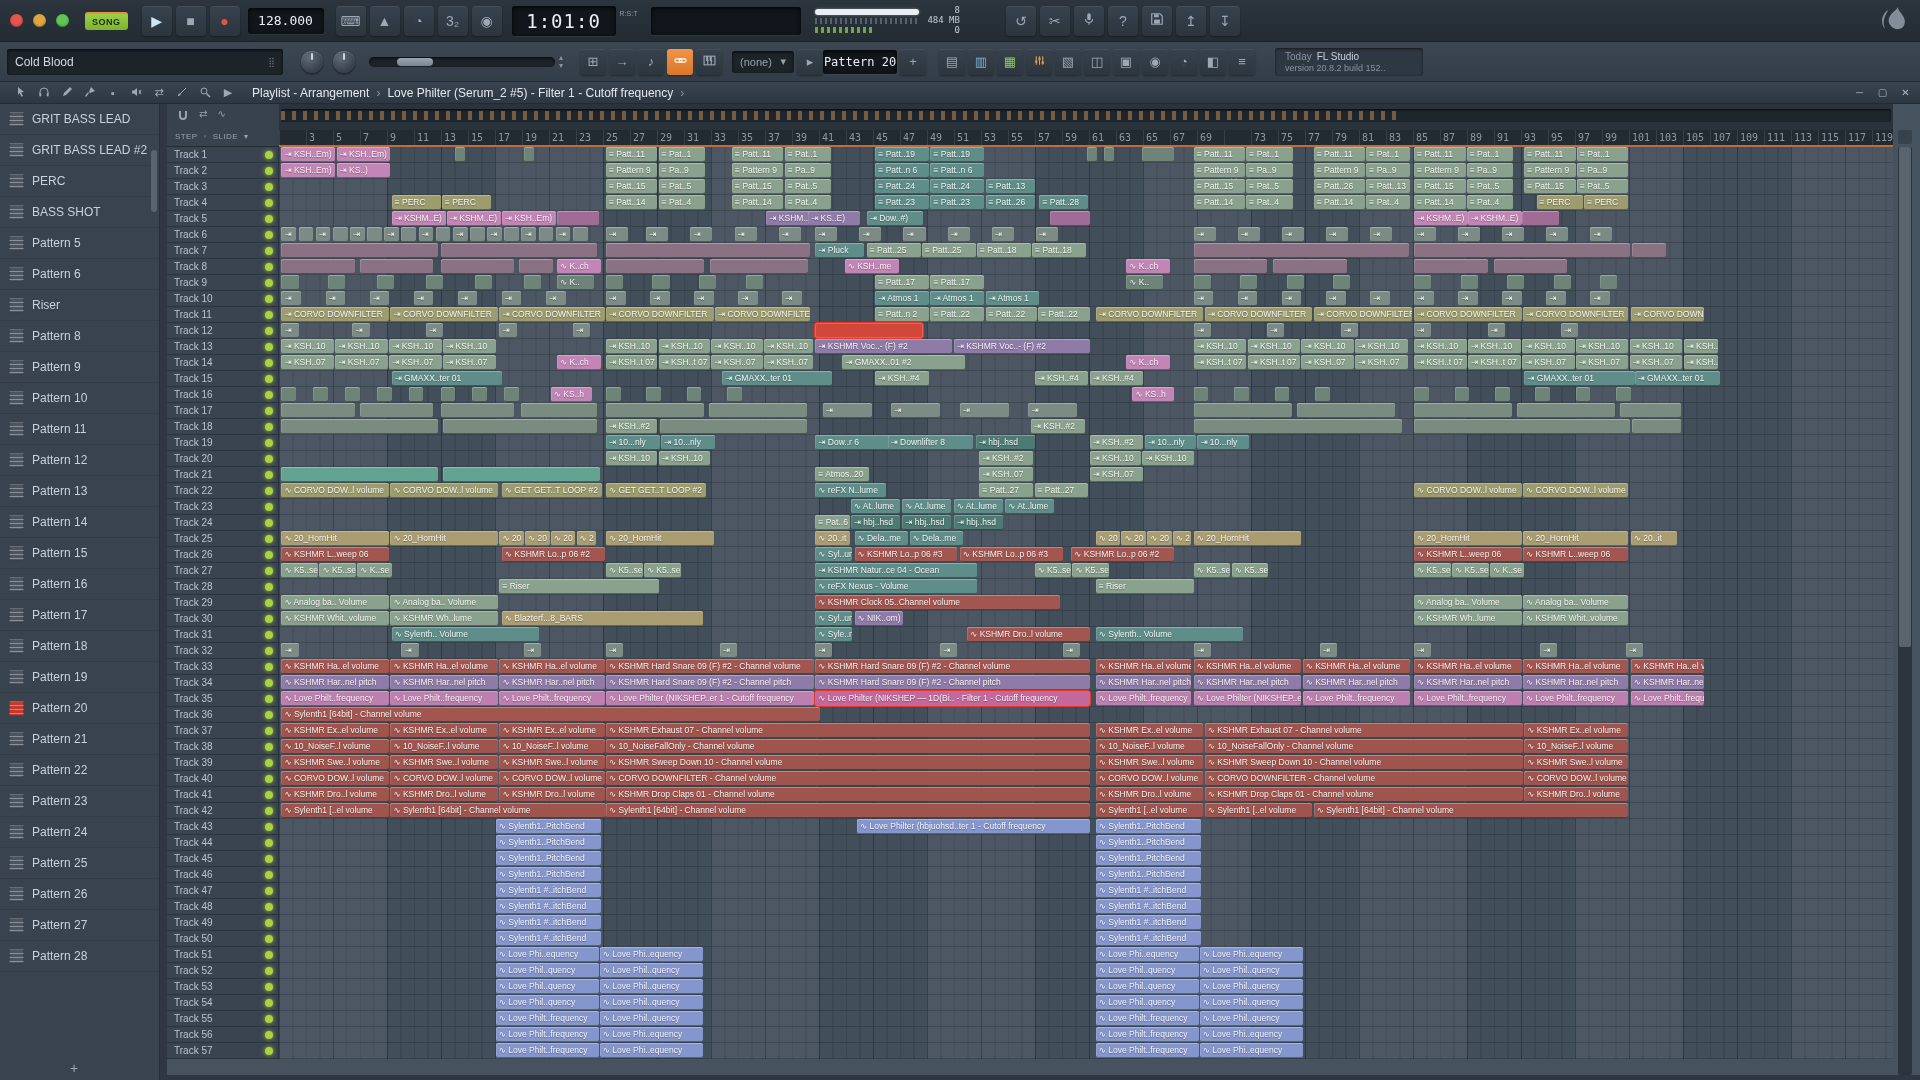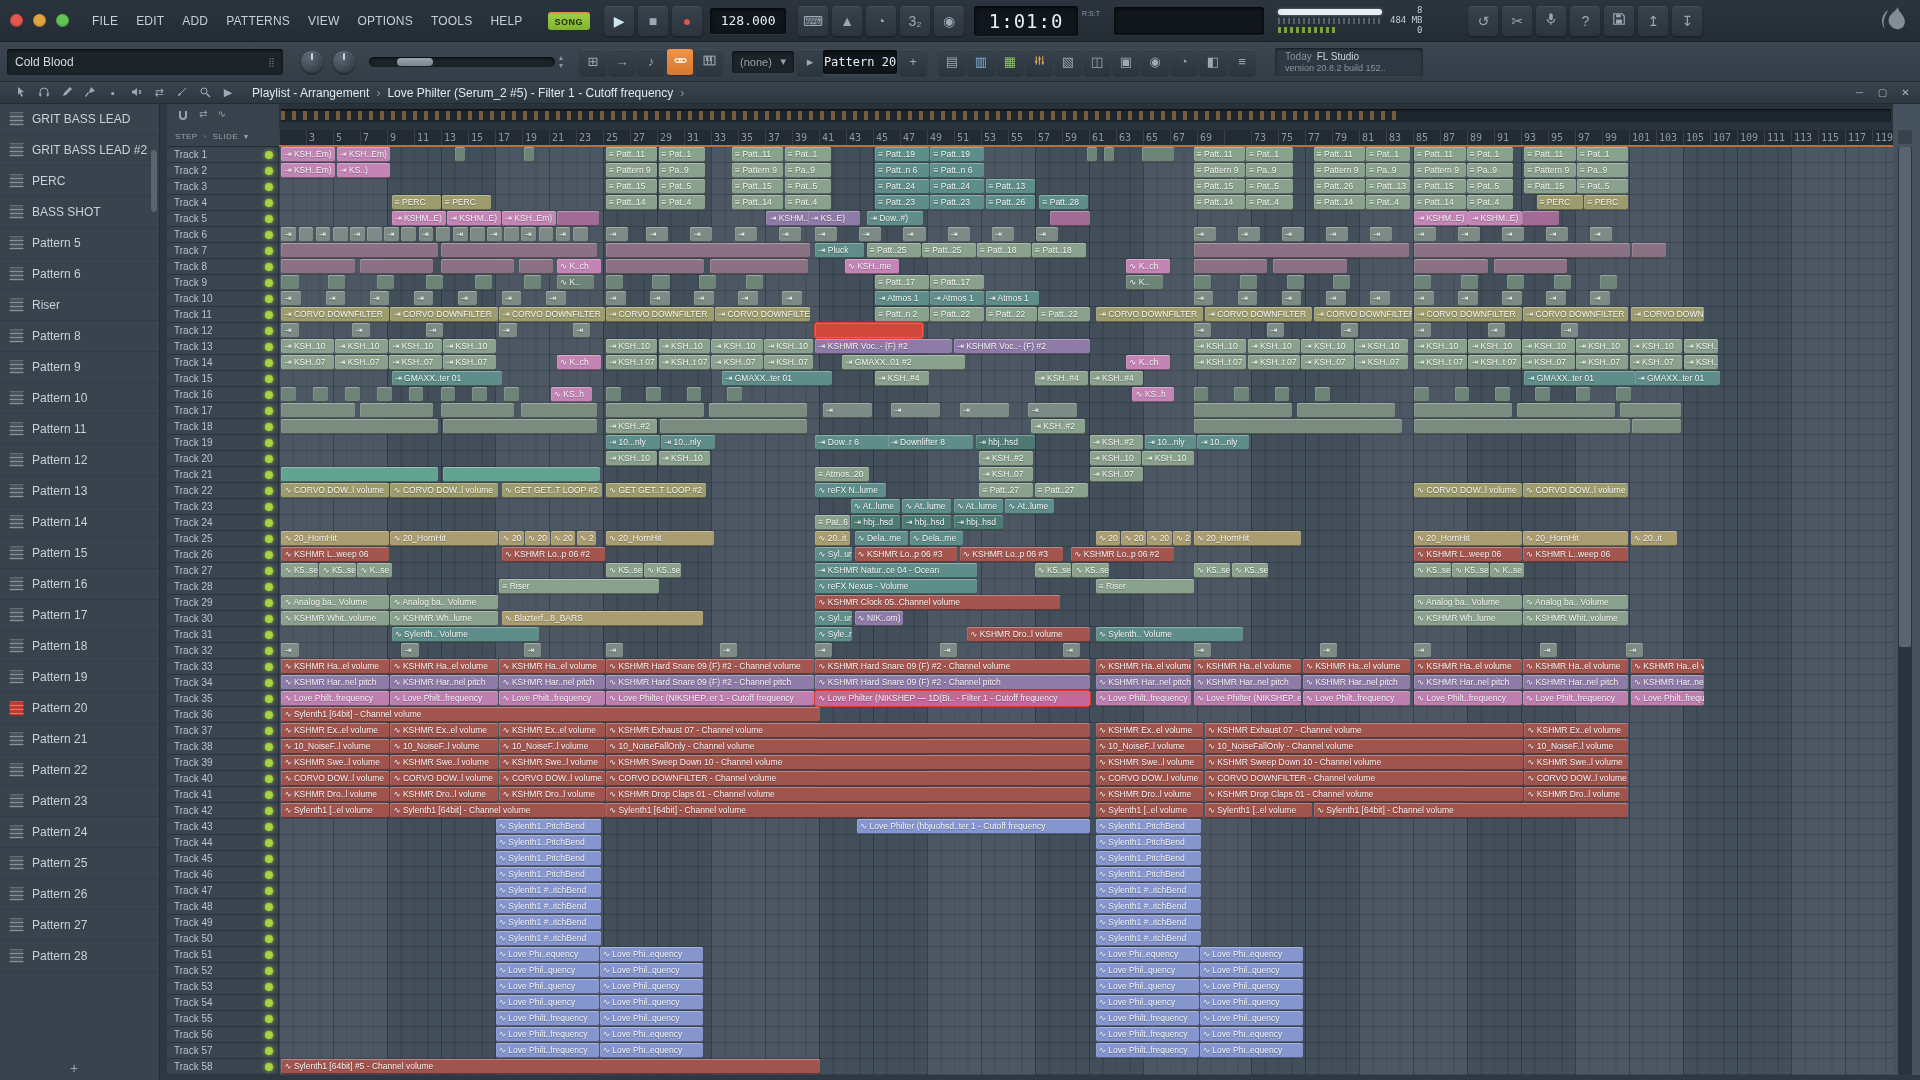--- a/index.html
+++ b/index.html
@@ -118,30 +118,20 @@
 </style>
 </head>
 <body>
 
 <div id="app">
 
   <div id="menubar">
     <span class="tldot" style="background:#E4564F"></span>
     <span class="tldot" style="background:#E0A63E"></span>
     <span class="tldot" style="background:#61C454"></span>
-    <div id="menus">
-        <div class="menu-item">FILE</div>
-        <div class="menu-item">EDIT</div>
-        <div class="menu-item">ADD</div>
-        <div class="menu-item">PATTERNS</div>
-        <div class="menu-item">VIEW</div>
-        <div class="menu-item">OPTIONS</div>
-        <div class="menu-item">TOOLS</div>
-        <div class="menu-item">HELP</div>
-      </div>
 
     <div class="songbadge">SONG</div>
     <div class="spacer" style="width:10px"></div>
     <div class="tbtn">
         <span id="play-glyph">▶</span>
       </div>
     <div class="tbtn">
         <span>■</span>
       </div>
     <div class="tbtn">
@@ -1563,29 +1553,20 @@
           <span>Track 57</span>
           <span class="tled"></span>
         </div>
         <div class="tlane">
           <div class="clip auto" style="left: 216.736px; width: 102.858px; background: rgb(133, 150, 206);">∿ Love Philt..frequency</div>
           <div class="clip auto" style="left: 320.819px; width: 102.858px; background: rgb(133, 150, 206);">∿ Love Phi..equency</div>
           <div class="clip auto" style="left: 816.741px; width: 102.858px; background: rgb(133, 150, 206);">∿ Love Philt..frequency</div>
           <div class="clip auto" style="left: 920.824px; width: 102.858px; background: rgb(133, 150, 206);">∿ Love Phi..equency</div>
         </div>
       </div>
-      <div class="trow">
-        <div class="tname">
-          <span>Track 58</span>
-          <span class="tled"></span>
-        </div>
-        <div class="tlane">
-          <div class="clip auto" style="left: 2.449px; width: 538.78px; background: rgb(160, 84, 78);">∿ Sylenth1 [64bit] #5 - Channel volume</div>
-        </div>
-      </div>
     </div>
 
   <div id="corner-btn"></div>
   <div id="v-scroll">
       <div class="thumb"></div>
     </div>
   <div id="bottom-strip"></div>
 </div>
 
 </body></html>

